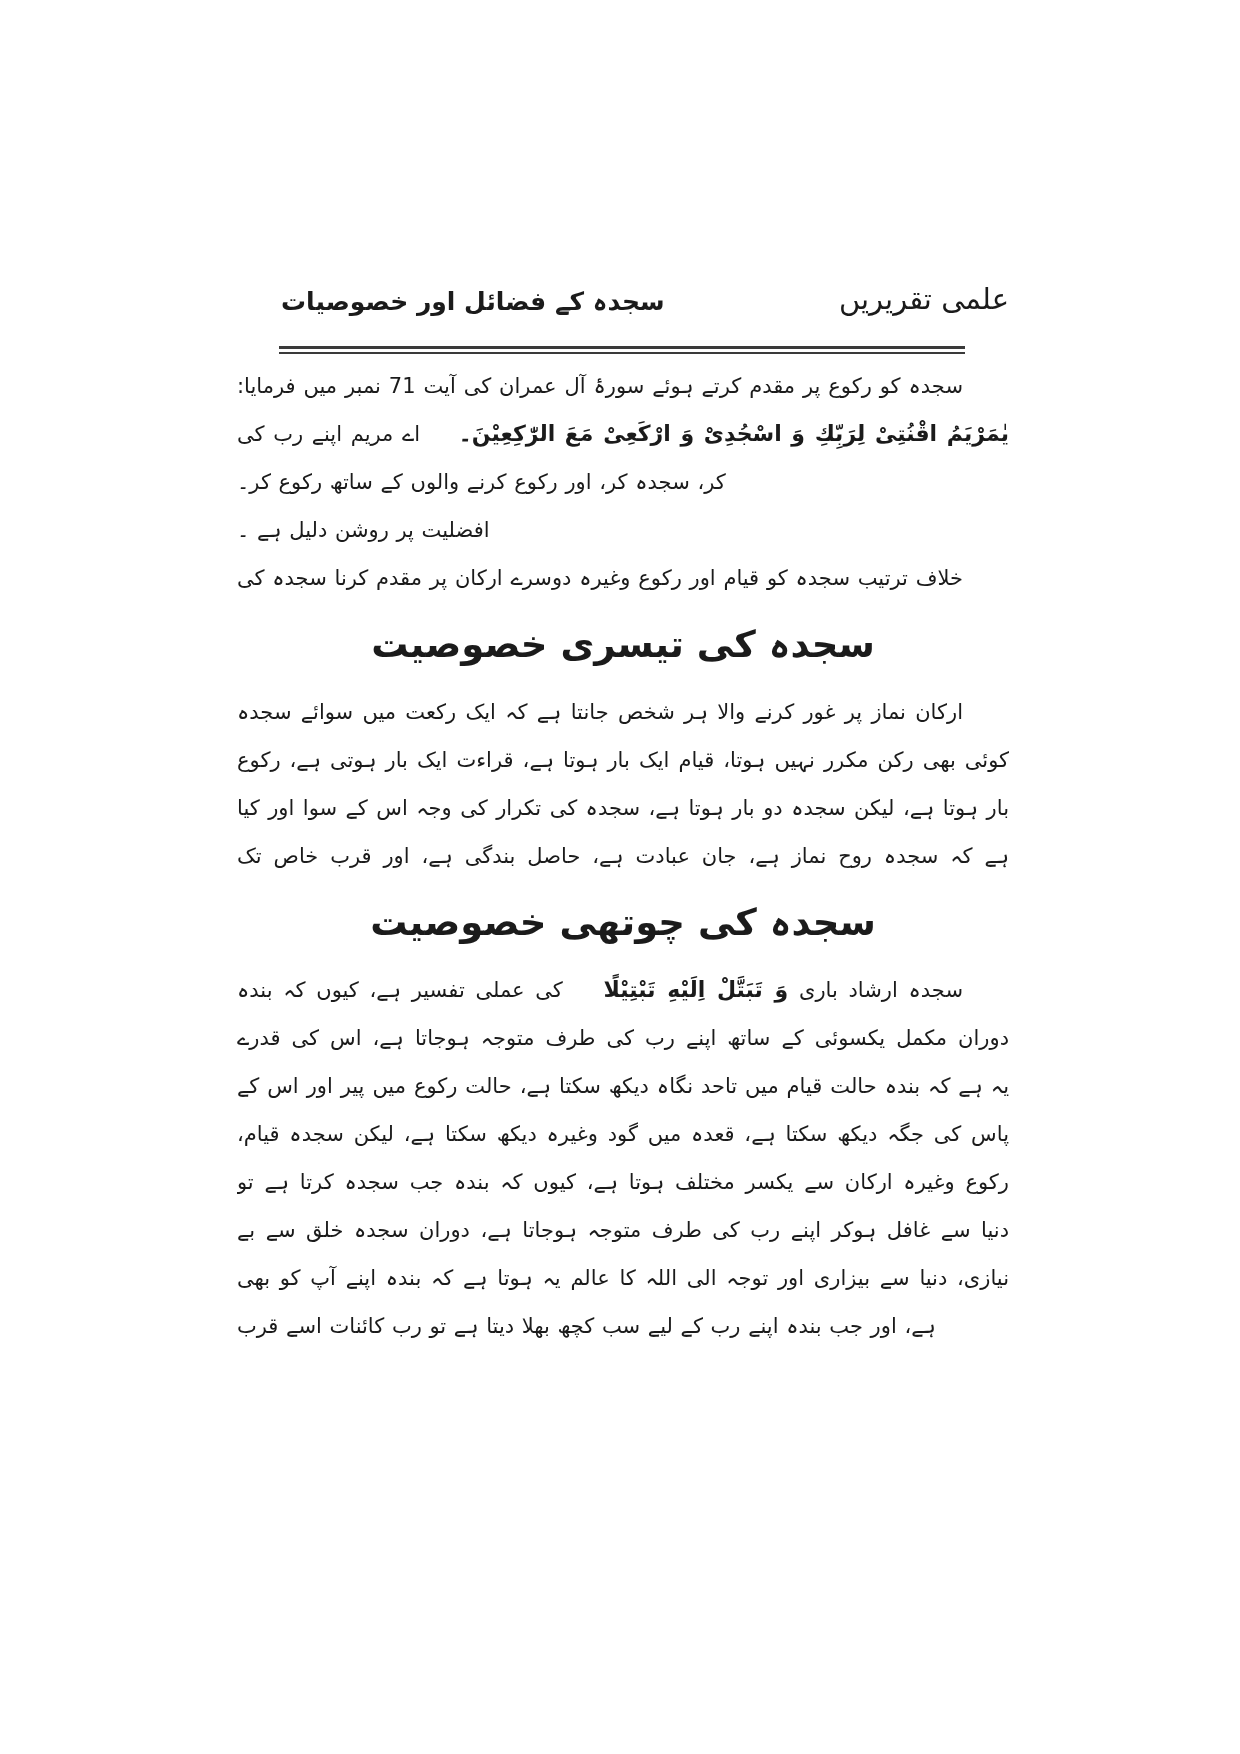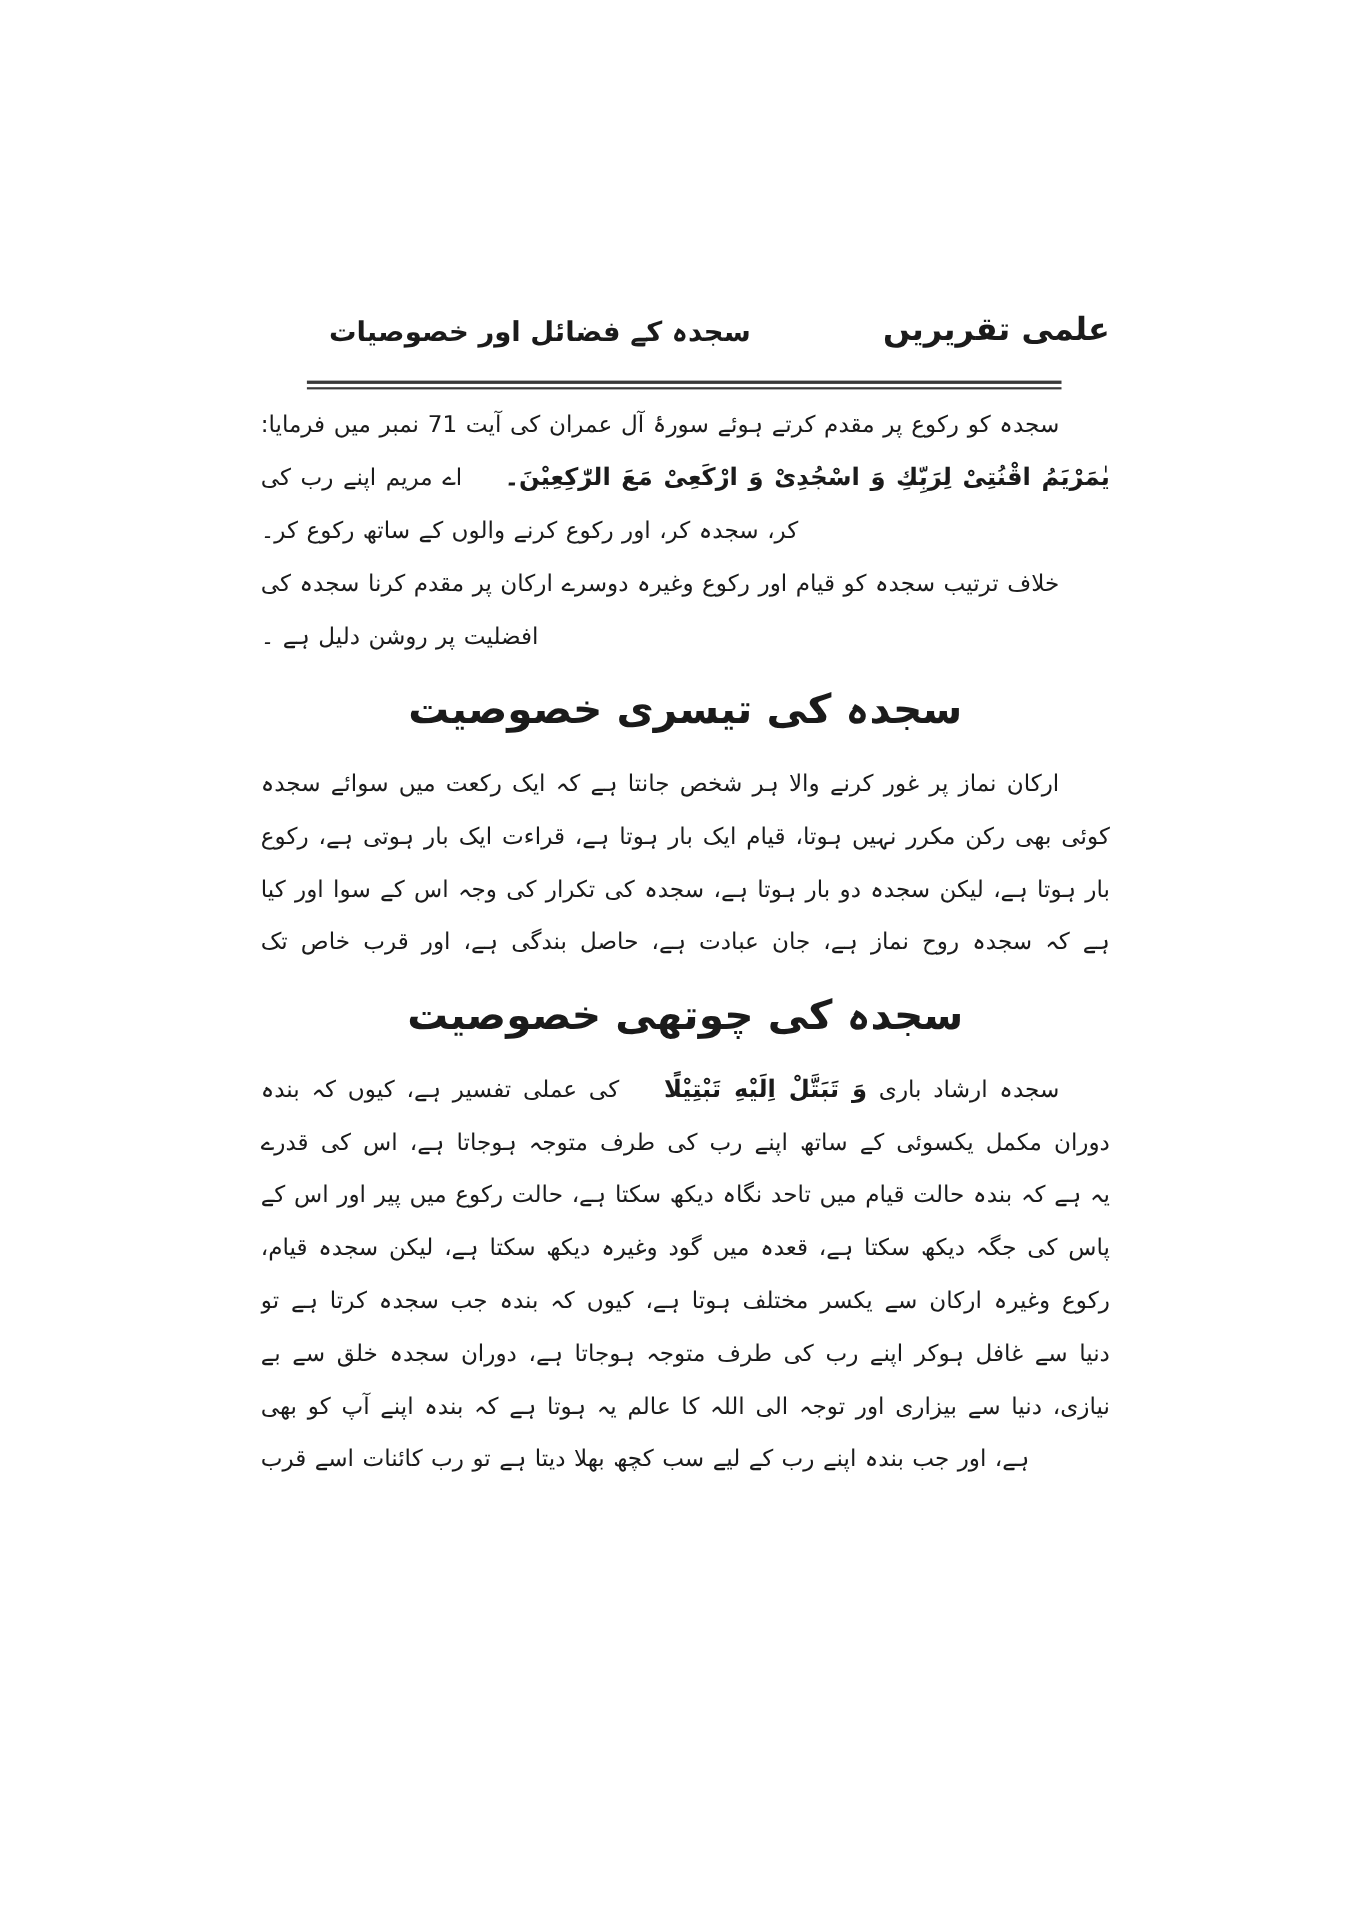--- a/index.html
+++ b/index.html
@@ -14,22 +14,22 @@
   .content {
     position:absolute;
     left:237px; top:276px; width:772px;
     direction:rtl;
   }
   
   .runhead {
     display:flex; justify-content:space-between; align-items:flex-end;
     height:40px;
   }
-  .book-title   { font-size:29px; font-weight:bold; padding-left:4px; }
-  .chapter-title{ font-size:25px; font-weight:bold; margin-left:62px; }
+  .book-title   { font-size:29px; font-weight:normal; padding-left:4px; }
+  .chapter-title{ font-size:25px; font-weight:bold; margin-left:44px; }
   .double-rule {
     height:3px;
     border-top:3px solid #3a3a3a;
     border-bottom:2px solid #3a3a3a;
     margin:30px 44px 0 42px;
   }
   
   .bodytext { margin-top:8px; }
   .ln {
     font-size:21px;
@@ -94,22 +94,22 @@
 
       <div>
         <div class="ln first">سجدہ کو رکوع پر مقدم کرتے ہوئے سورۂ آل عمران کی آیت 71 نمبر میں فرمایا:</div>
         <div class="ln">
           <span class="quran">یٰمَرْیَمُ اقْنُتِیْ لِرَبِّكِ وَ اسْجُدِیْ وَ ارْكَعِیْ مَعَ الرّٰكِعِیْنَ۔</span><span> اے مریم اپنے رب کی بندگی</span>
         </div>
         <div class="ln endl">کر، سجدہ کر، اور رکوع کرنے والوں کے ساتھ رکوع کر۔</div>
       </div>
 
       <div>
+        <div class="ln endl">افضلیت پر روشن دلیل ہے ۔</div>
         <div class="ln first">خلاف ترتیب سجدہ کو قیام اور رکوع وغیرہ دوسرے ارکان پر مقدم کرنا سجدہ کی</div>
-        <div class="ln endl">افضلیت پر روشن دلیل ہے ۔</div>
       </div>
 
       <div class="section-heading">سجدہ کی تیسری خصوصیت</div>
       <div>
         <div class="ln first">ارکان نماز پر غور کرنے والا ہر شخص جانتا ہے کہ ایک رکعت میں سوائے سجدہ کے</div>
         <div class="ln">کوئی بھی رکن مکرر نہیں ہوتا، قیام ایک بار ہوتا ہے، قراءت ایک بار ہوتی ہے، رکوع ایک</div>
         <div class="ln">بار ہوتا ہے، لیکن سجدہ دو بار ہوتا ہے، سجدہ کی تکرار کی وجہ اس کے سوا اور کیا ہو سکتی</div>
         <div class="ln">ہے کہ سجدہ روح نماز ہے، جان عبادت ہے، حاصل بندگی ہے، اور قرب خاص تک</div>
       </div>
 

